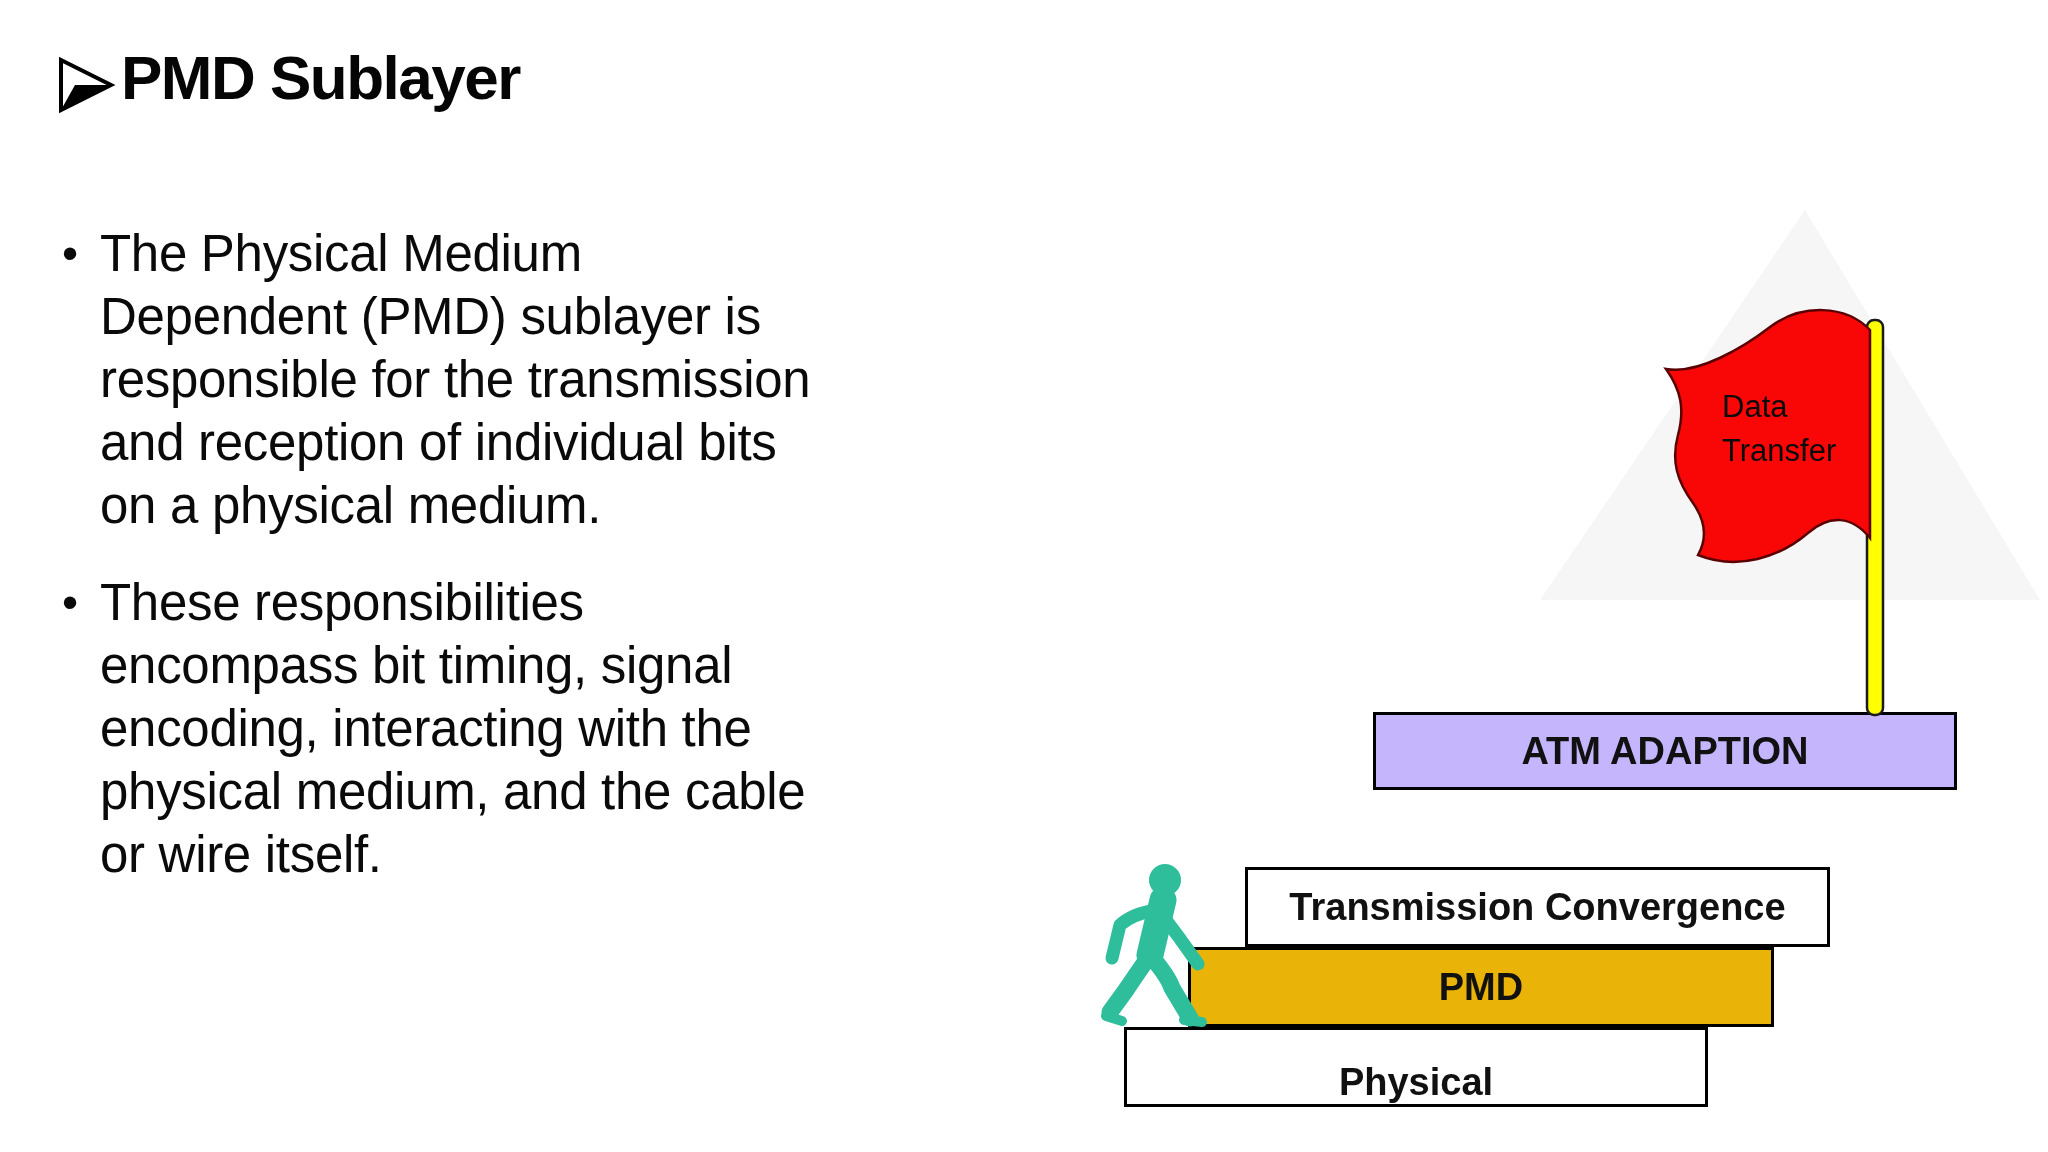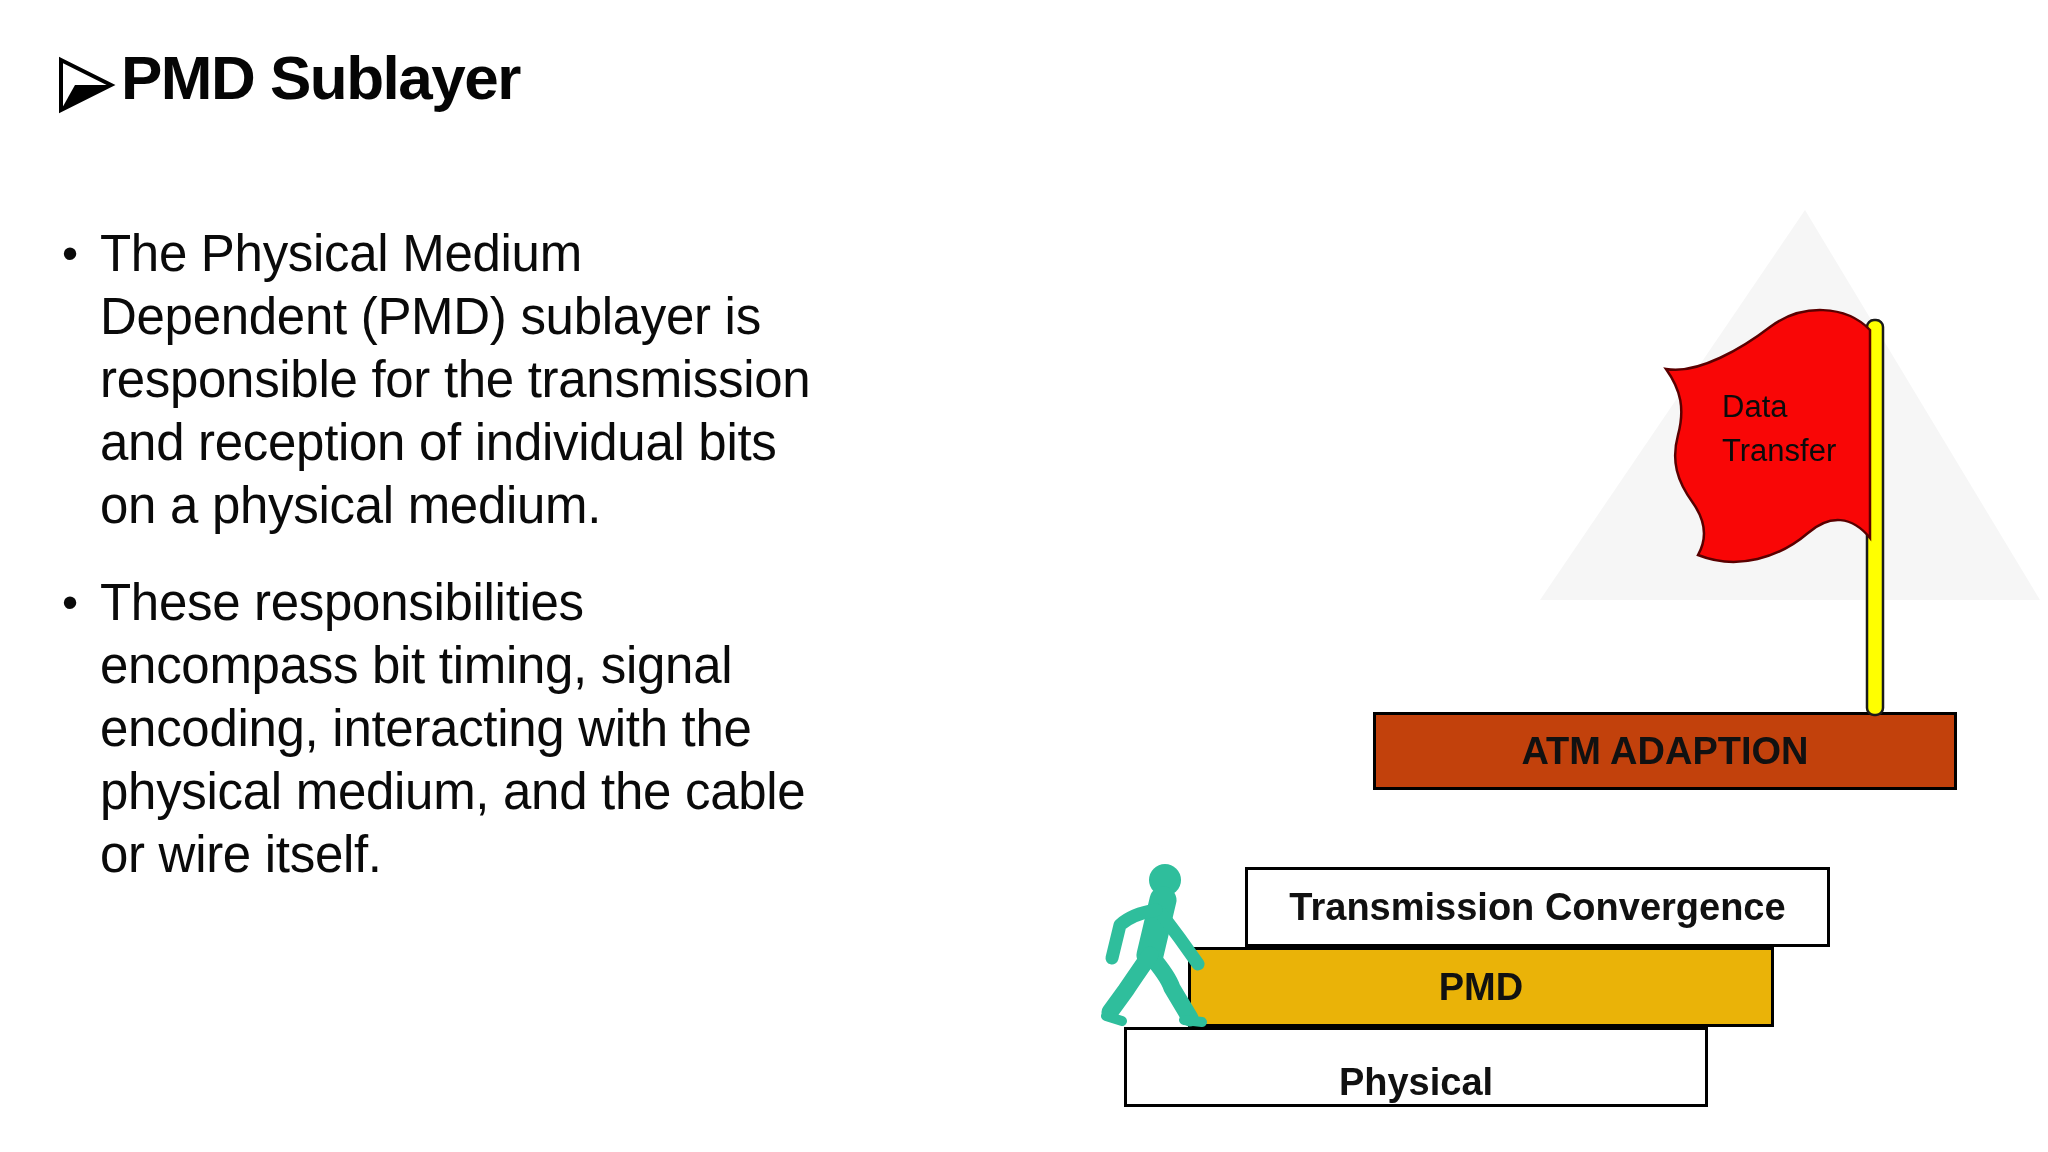--- a/index.html
+++ b/index.html
@@ -79,21 +79,21 @@
 encoding, interacting with the
 physical medium, and the cable
 or wire itself.</div>
     </div>
   </div>
 
   <div class="diagram">
 
     <div class="watermark"></div>
 
-    <div class="layer-box layer-atm-adaption" style="background-color: #c2410c; text-align: center;">
+    <div class="layer-box layer-atm-adaption" style="background-color: #c4b5fd; text-align: center;">
       <span class="layer-label">ATM ADAPTION</span>
     </div>
     <div class="layer-box layer-tc" style="background-color: rgb(255, 255, 255);">
       <span class="layer-label">Transmission Convergence</span>
     </div>
     <div class="layer-box layer-pmd" style="background-color: #eab308;">
       <span class="layer-label">PMD</span>
     </div>
     <div class="layer-box layer-physical" style="background-color: rgb(255, 255, 255);">
       <span class="layer-label">Physical</span>

